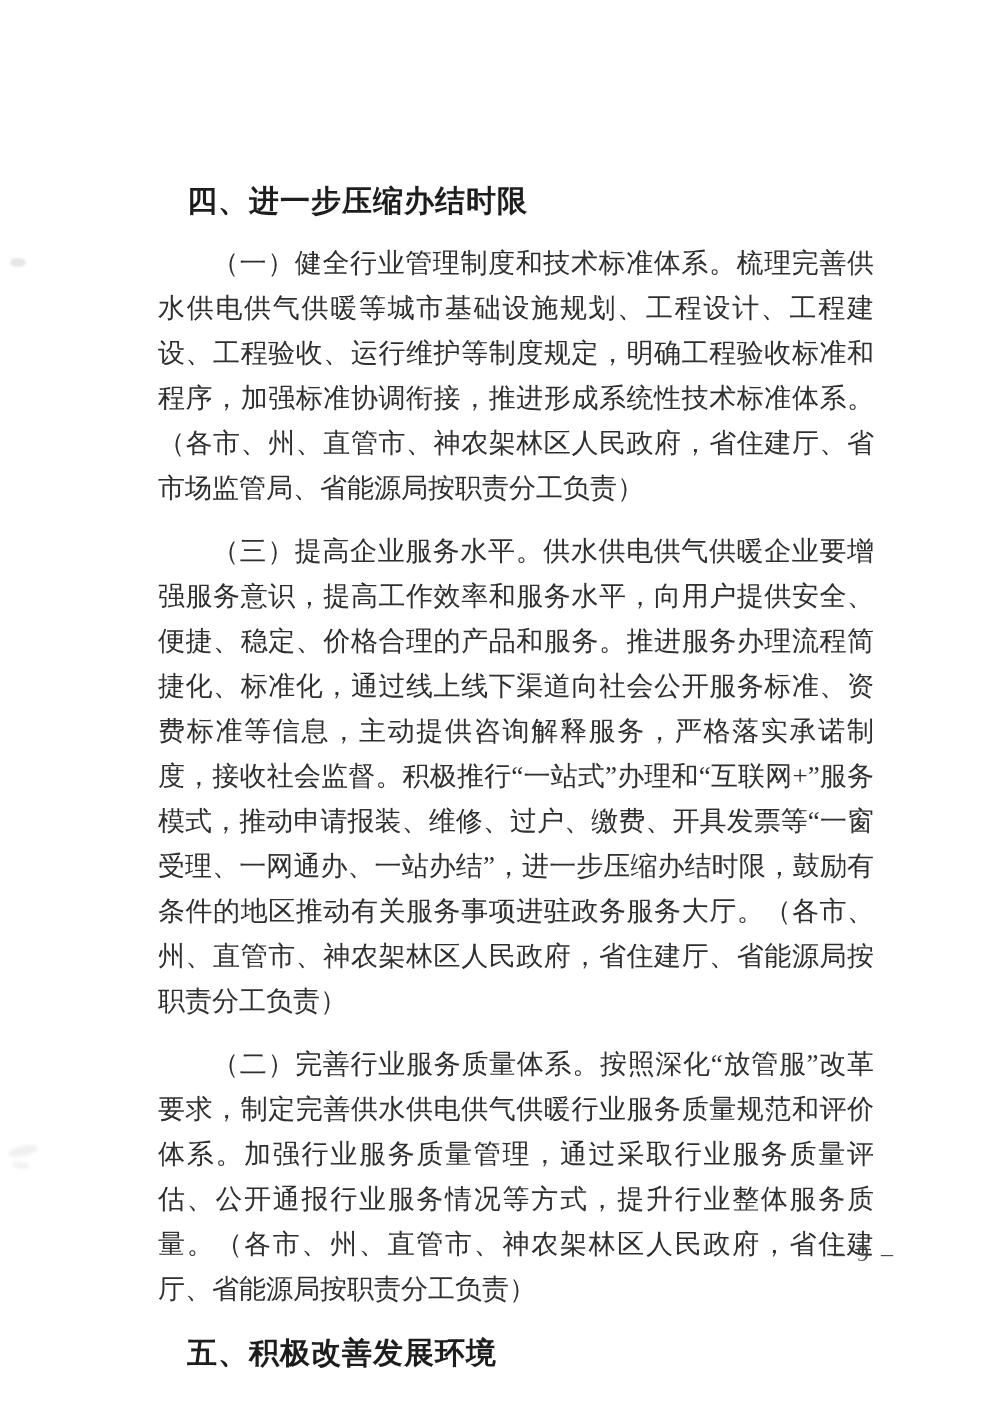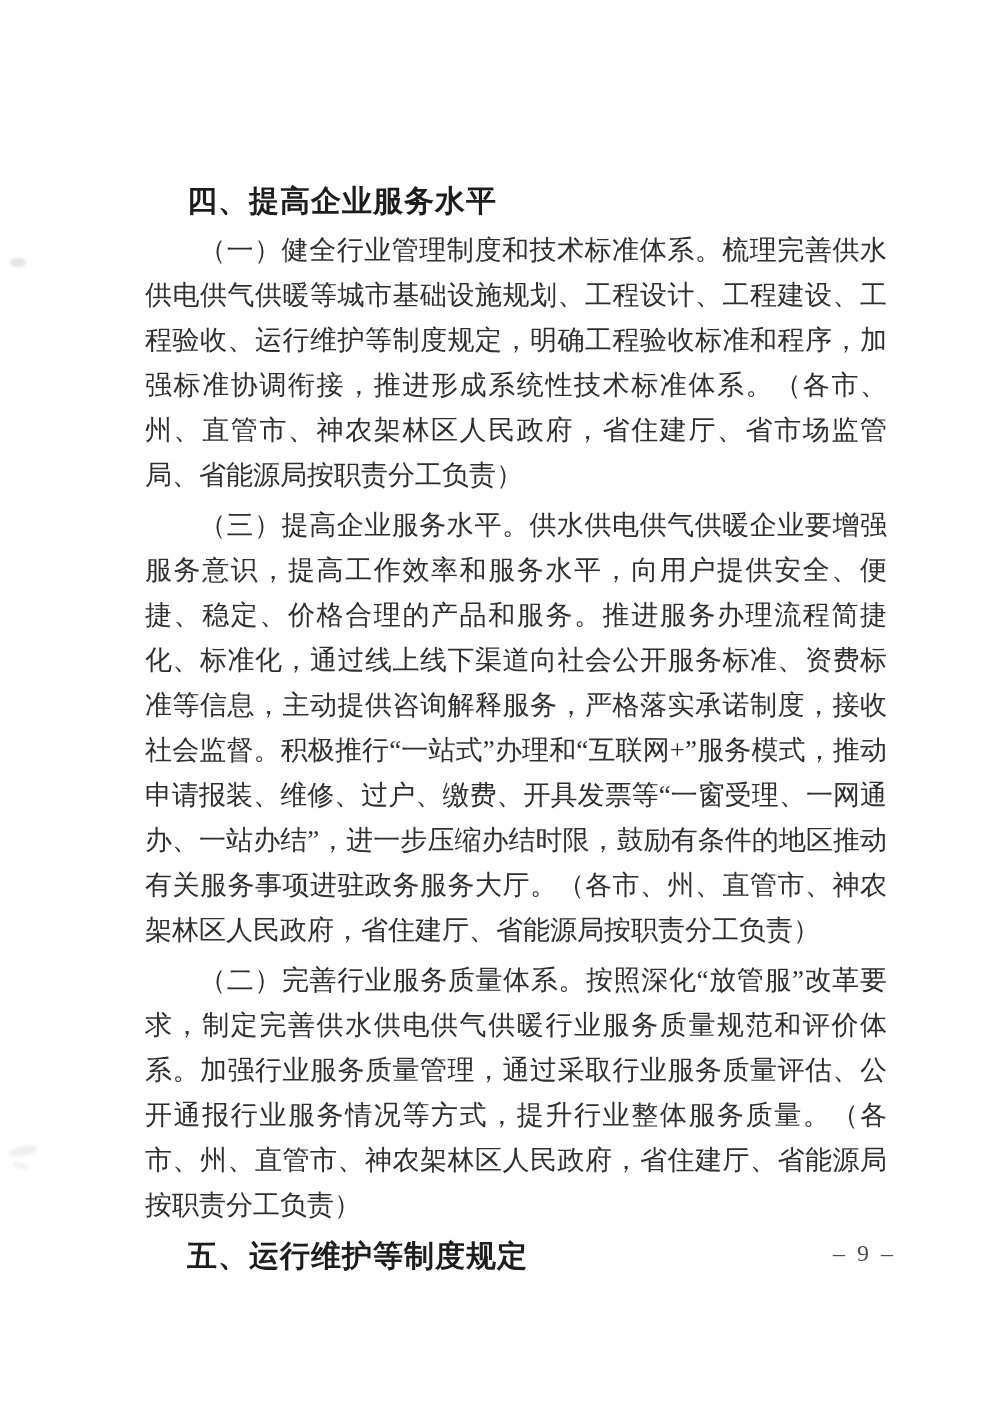--- a/index.html
+++ b/index.html
@@ -25,21 +25,21 @@
     margin: 0;
     font-family: "Liberation Sans", "DejaVu Sans", sans-serif;
     font-weight: 700;
     font-size: 30px;
     line-height: 45px;
     color: #1d1d1d;
     text-indent: 47px;
     letter-spacing: 1px;
   }
   .doc-para {
-    margin: 5px;
+    margin: 18px;
     font-size: 27px;
     line-height: 45px;
     color: #2f2f2f;
     text-align: justify;
     text-justify: inter-ideograph;
     text-indent: 2em;
   }
   .page-number {
     position: absolute;
     top: 1240px;
@@ -83,25 +83,25 @@
     opacity: 0.5;
     filter: blur(1.5px);
     transform: rotate(8deg);
   }
 </style>
 </head>
 <body>
 
 <div class="page">
   <div class="content">
-    <h2 class="doc-heading">四、提高企业服务水平</h2>
+    <h2 class="doc-heading">四、进一步压缩办结时限</h2>
     <p class="doc-para">（一）健全行业管理制度和技术标准体系。梳理完善供水供电供气供暖等城市基础设施规划、工程设计、工程建设、工程验收、运行维护等制度规定，明确工程验收标准和程序，加强标准协调衔接，推进形成系统性技术标准体系。（各市、州、直管市、神农架林区人民政府，省住建厅、省市场监管局、省能源局按职责分工负责）</p>
     <p class="doc-para">（三）提高企业服务水平。供水供电供气供暖企业要增强服务意识，提高工作效率和服务水平，向用户提供安全、便捷、稳定、价格合理的产品和服务。推进服务办理流程简捷化、标准化，通过线上线下渠道向社会公开服务标准、资费标准等信息，主动提供咨询解释服务，严格落实承诺制度，接收社会监督。积极推行“一站式”办理和“互联网+”服务模式，推动申请报装、维修、过户、缴费、开具发票等“一窗受理、一网通办、一站办结”，进一步压缩办结时限，鼓励有条件的地区推动有关服务事项进驻政务服务大厅。（各市、州、直管市、神农架林区人民政府，省住建厅、省能源局按职责分工负责）</p>
     <p class="doc-para">（二）完善行业服务质量体系。按照深化“放管服”改革要求，制定完善供水供电供气供暖行业服务质量规范和评价体系。加强行业服务质量管理，通过采取行业服务质量评估、公开通报行业服务情况等方式，提升行业整体服务质量。（各市、州、直管市、神农架林区人民政府，省住建厅、省能源局按职责分工负责）</p>
-    <h2 class="doc-heading">五、运行维护等制度规定</h2>
+    <h2 class="doc-heading">五、积极改善发展环境</h2>
   </div>
 
   <div class="page-number">– 9 –</div>
 
   <div class="speck speck-1"></div>
   <div class="speck speck-2"></div>
   <div class="speck speck-3"></div>
 </div>
 
 </body></html>

